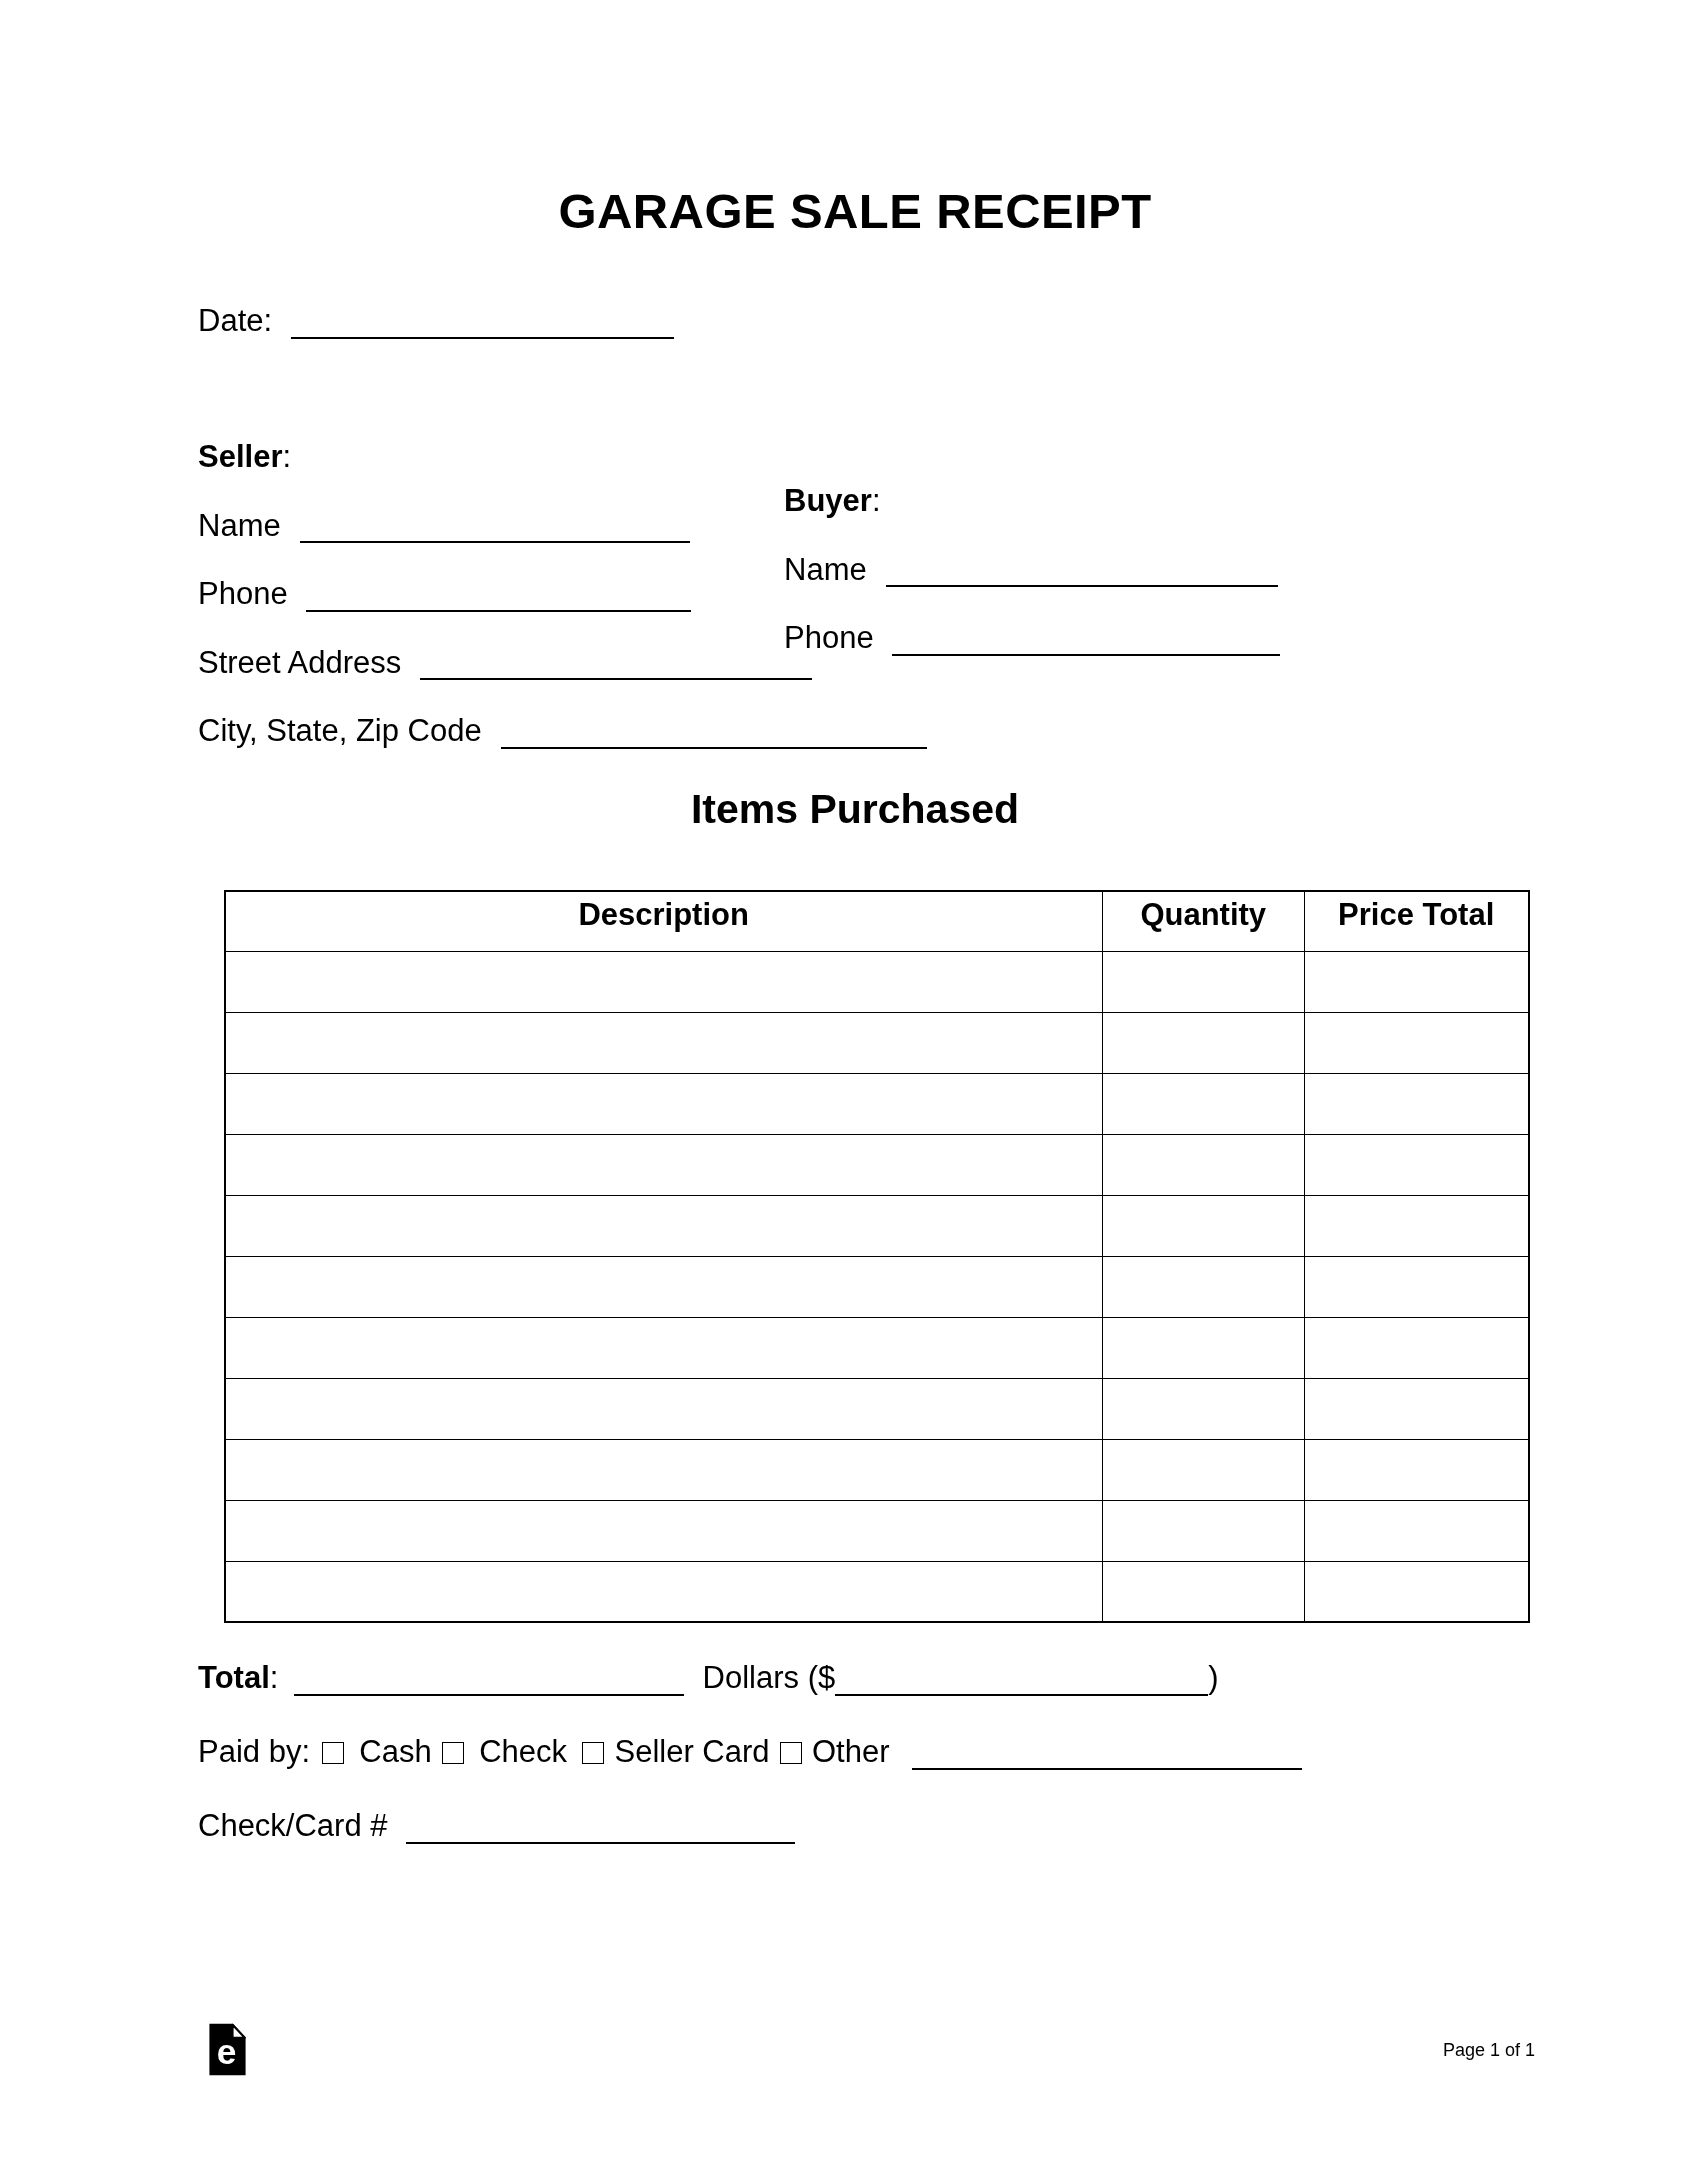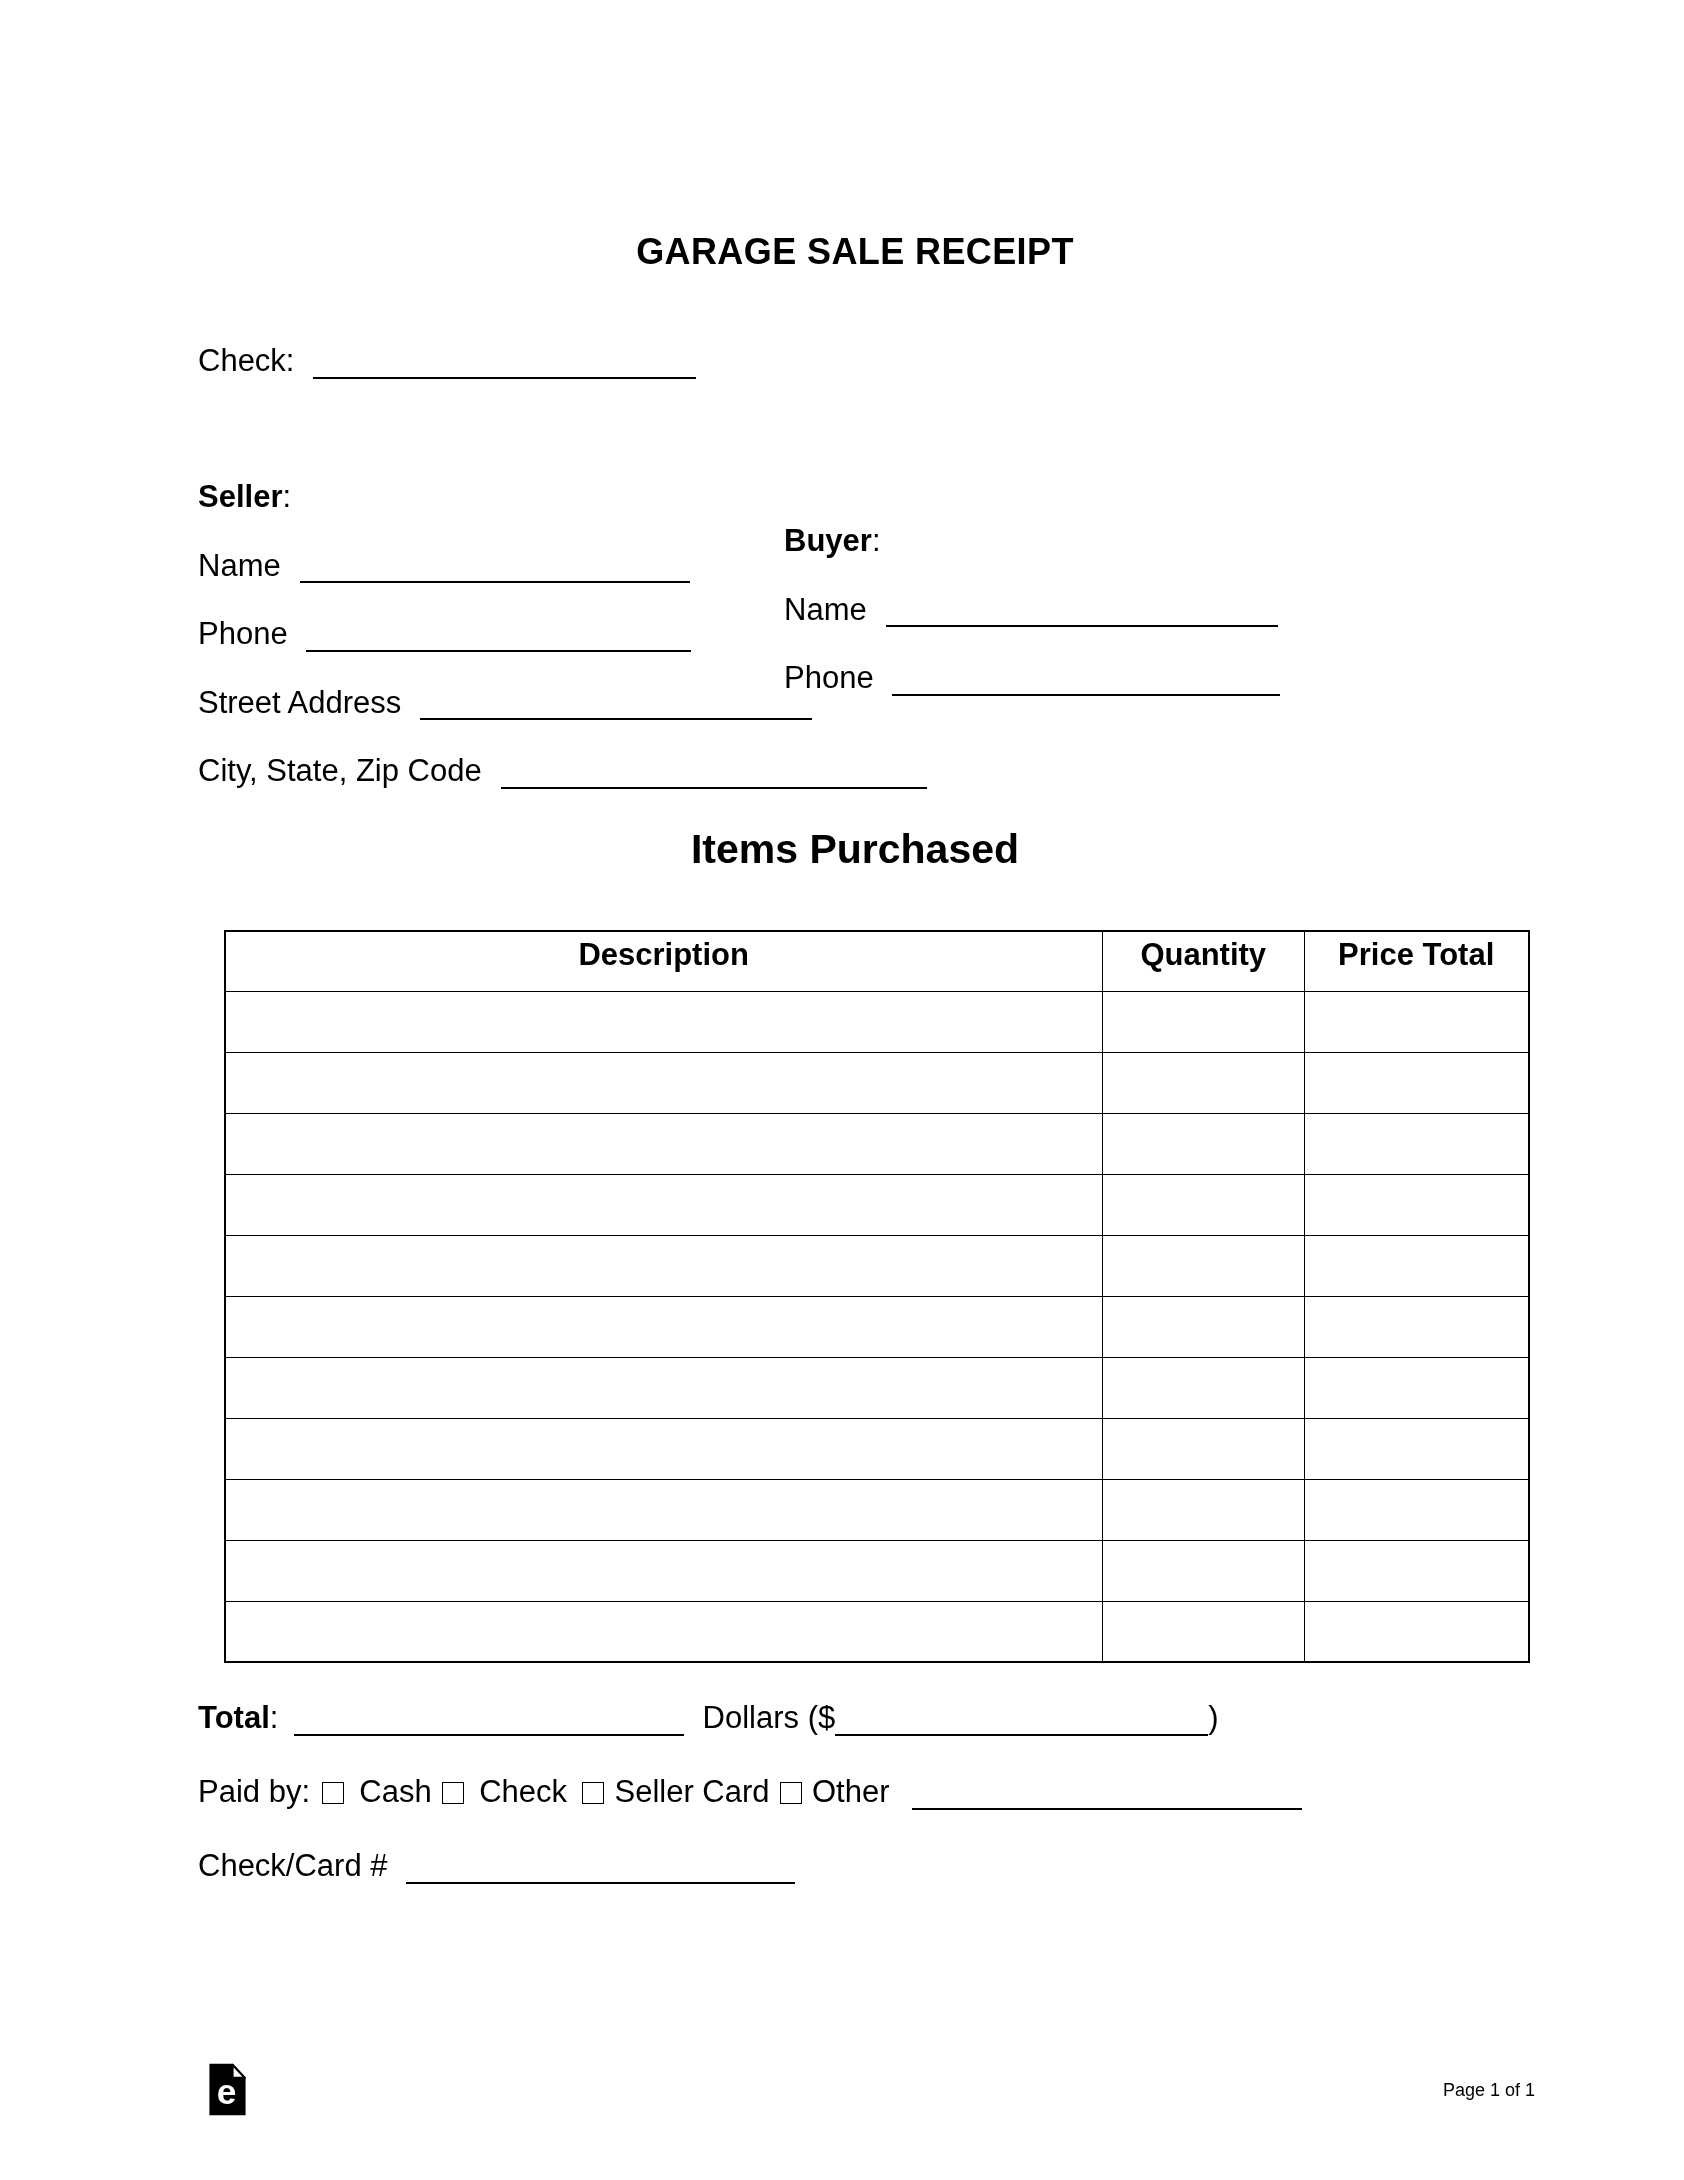--- a/index.html
+++ b/index.html
@@ -12,25 +12,24 @@
     position: relative;
   }
   .page {
     width: 1685px;
     height: 2181px;
     padding: 181px 173px 0 198px;
     overflow: hidden;
   }
   .title {
     text-align: center;
-    font-size: 36px;
+    font-size: 49px;
     font-weight: bold;
     line-height: 61px;
     letter-spacing: 0.4px;
-    margin-top: 40px;
   }
   .row {
     font-size: 31px;
     line-height: 37px;
     white-space: nowrap;
   }
   .bold { font-weight: bold; }
   
   .bl {
     display: inline-block;
@@ -102,21 +101,21 @@
   .sp { display: inline-block; width: 10.2px; }
 </style>
 </head>
 <body>
 
 <div class="page">
 
   <div class="title">GARAGE SALE RECEIPT</div>
 
   <div class="row date-row">
-    <span>Check:</span>
+    <span>Date:</span>
     <span class="sp"></span><span class="bl" style="width:383px"></span>
   </div>
 
   <div class="parties">
     <div class="party-col seller-col">
       <div class="row"><span class="bold">Seller</span><span>:</span></div>
       <div class="row">
         <span>Name</span>
         <span class="sp"></span><span class="bl" style="width:390px"></span>
       </div>

